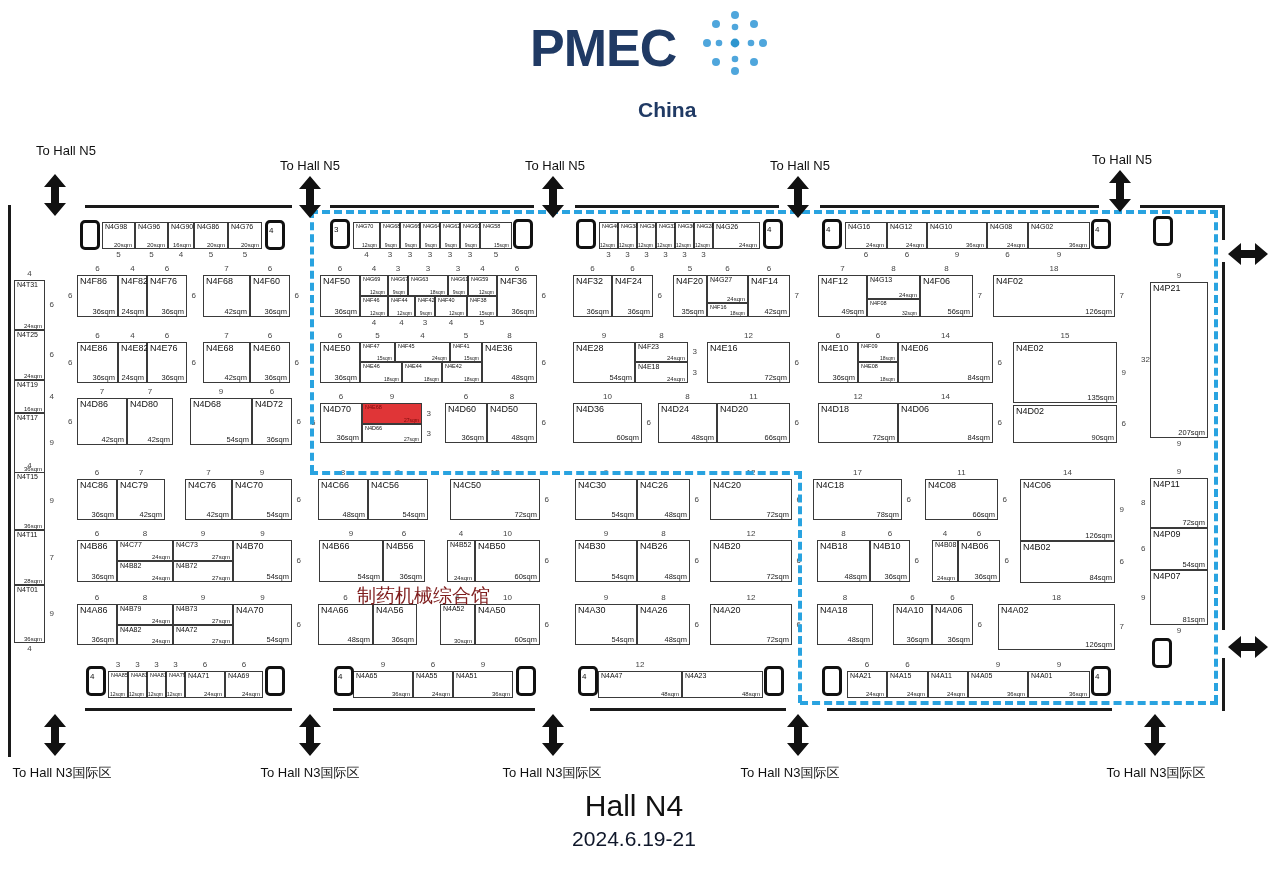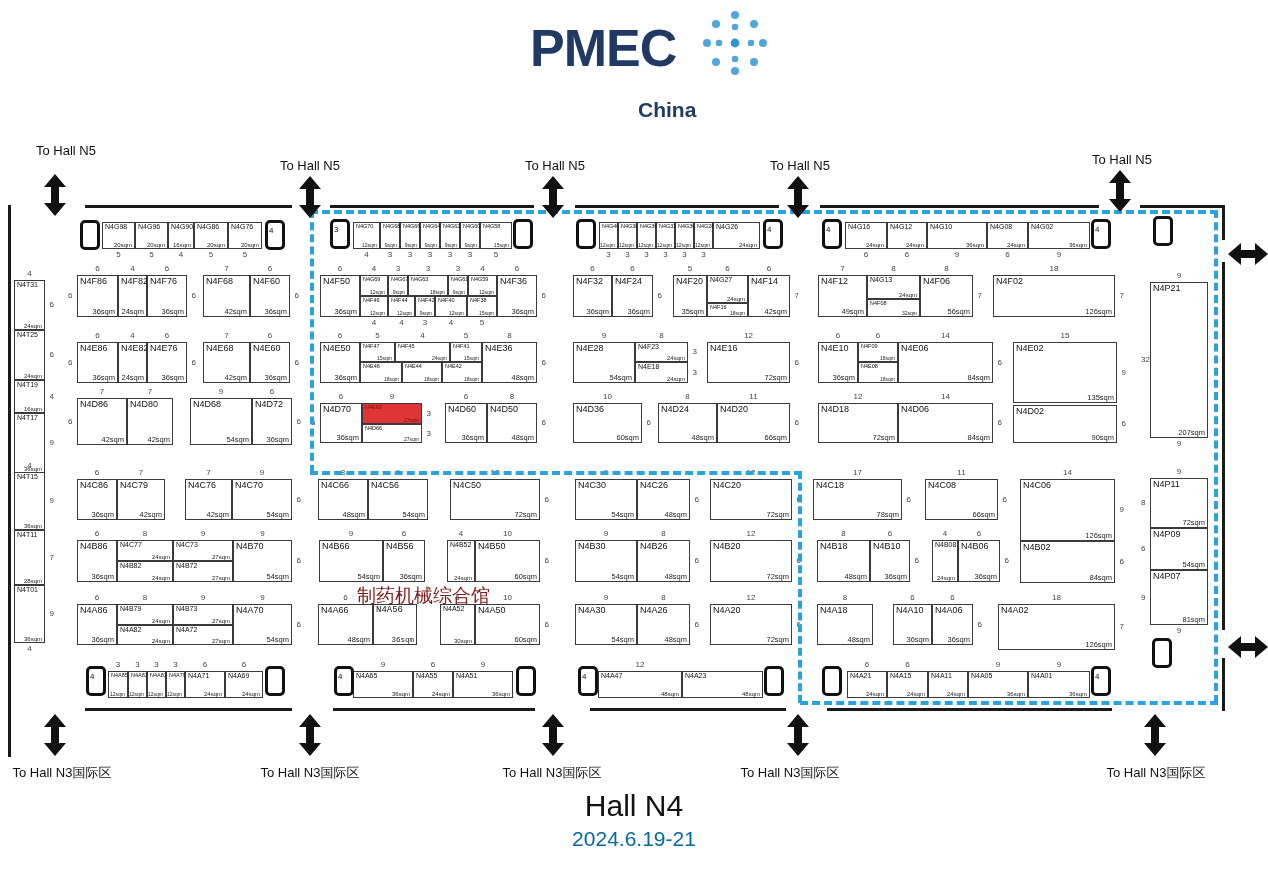--- a/index.html
+++ b/index.html
@@ -38,21 +38,21 @@
   .arrow{position:absolute;z-index:5;}
   .arrow svg{display:block;fill:#111;}
   
   .hall-label{position:absolute;transform:translateX(-50%);font-size:13px;color:#111;white-space:nowrap;z-index:6;}
   
   #zone-label{position:absolute;left:357px;top:583px;font-size:19px;font-weight:normal;color:#7f1d1d;z-index:6;white-space:nowrap;text-align:center;}
   
   #title-block{position:absolute;left:0;top:788px;width:1268px;text-align:center;z-index:6;}
   #title-hall{font-size:30px;color:#111;line-height:1.2;}
   #title-venue{font-size:23px;color:#111;line-height:1.35;}
-  #title-dates{font-size:21px;color:#0369a1;line-height:1.4;}
+  #title-dates{font-size:21px;color:#0f172a;line-height:1.4;}
 </style>
 </head>
 <body>
 
 <div id="stage">
 
   <div id="logo">
     <div class="pmec">PMEC</div>
     <div class="china">China</div>
     <svg width="74" height="74" viewBox="0 0 74 74">
@@ -546,21 +546,21 @@
         <span class="bnum">N4B50</span>
         <span class="bsqm">60sqm</span>
         <span class="dim dim-t">10</span>
         <span class="dim dim-r">6</span>
       </div>
       <div class="booth" style="left: 318px; top: 604px; width: 55px; height: 41px;">
         <span class="bnum">N4A66</span>
         <span class="bsqm">48sqm</span>
         <span class="dim dim-t">6</span>
       </div>
-      <div class="booth" style="left: 373px; top: 604px; width: 44px; height: 41px; font-family: Liberation Mono, monospace;">
+      <div class="booth" style="left: 373px; top: 604px; width: 44px; height: 41px;">
         <span class="bnum">N4A56</span>
         <span class="bsqm">36sqm</span>
       </div>
       <div class="booth small" style="left: 440px; top: 604px; width: 35px; height: 41px;">
         <span class="bnum">N4A52</span>
         <span class="bsqm">30sqm</span>
         <span class="dim dim-t">6</span>
       </div>
       <div class="booth" style="left: 475px; top: 604px; width: 65px; height: 41px;">
         <span class="bnum">N4A50</span>

